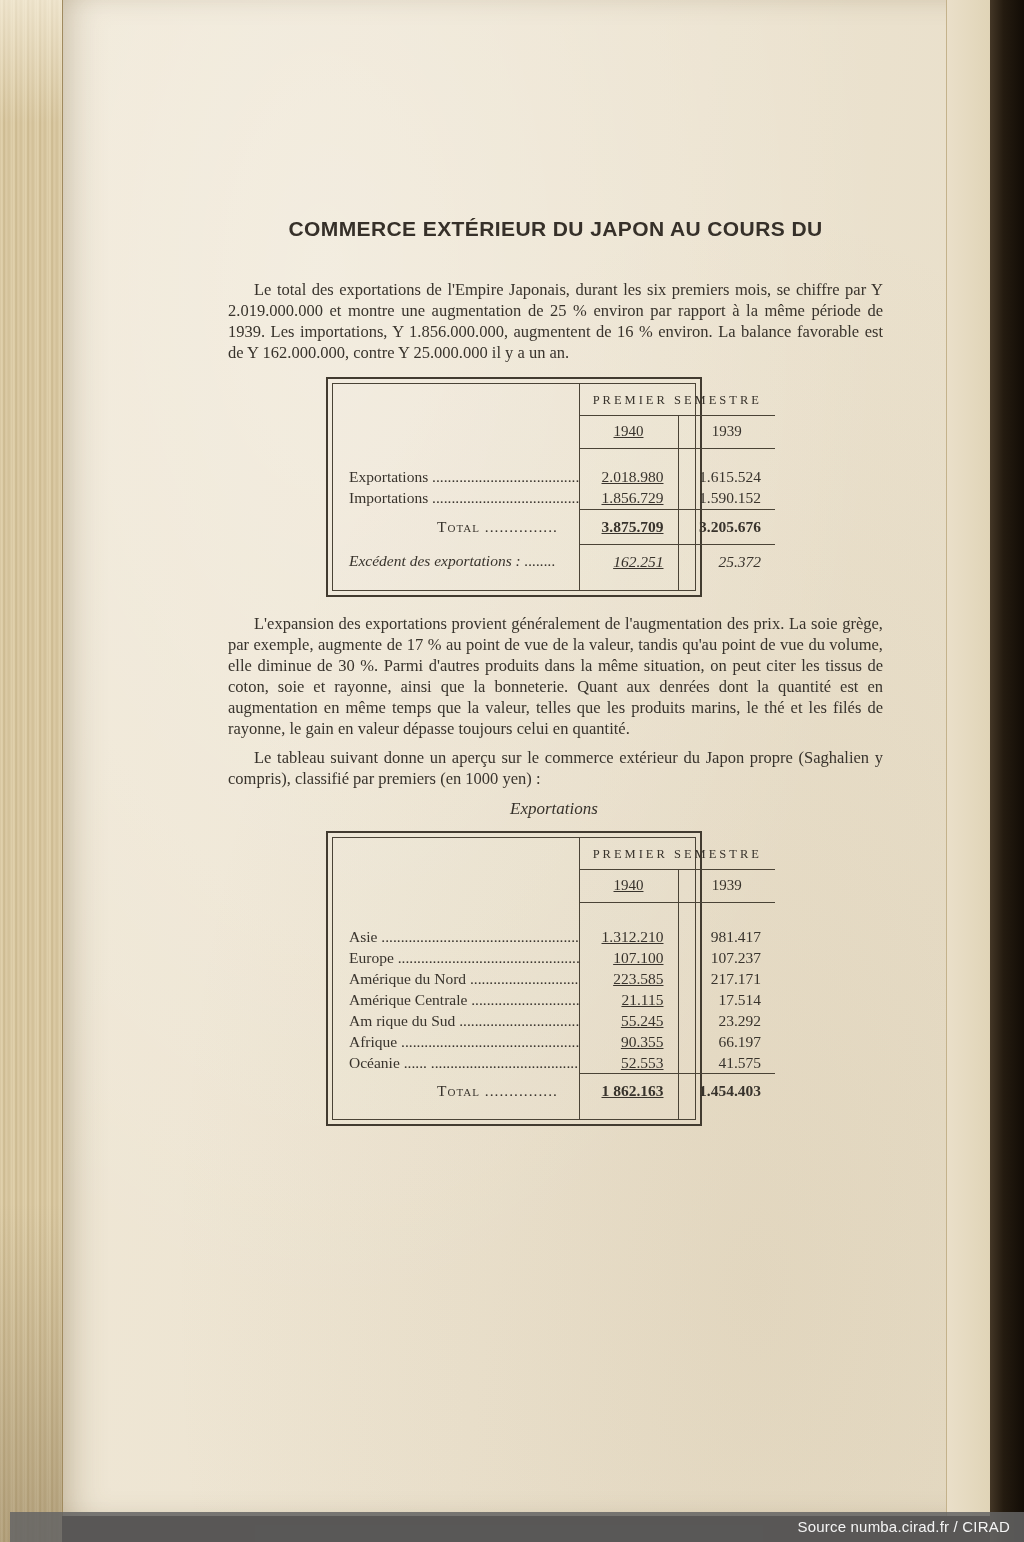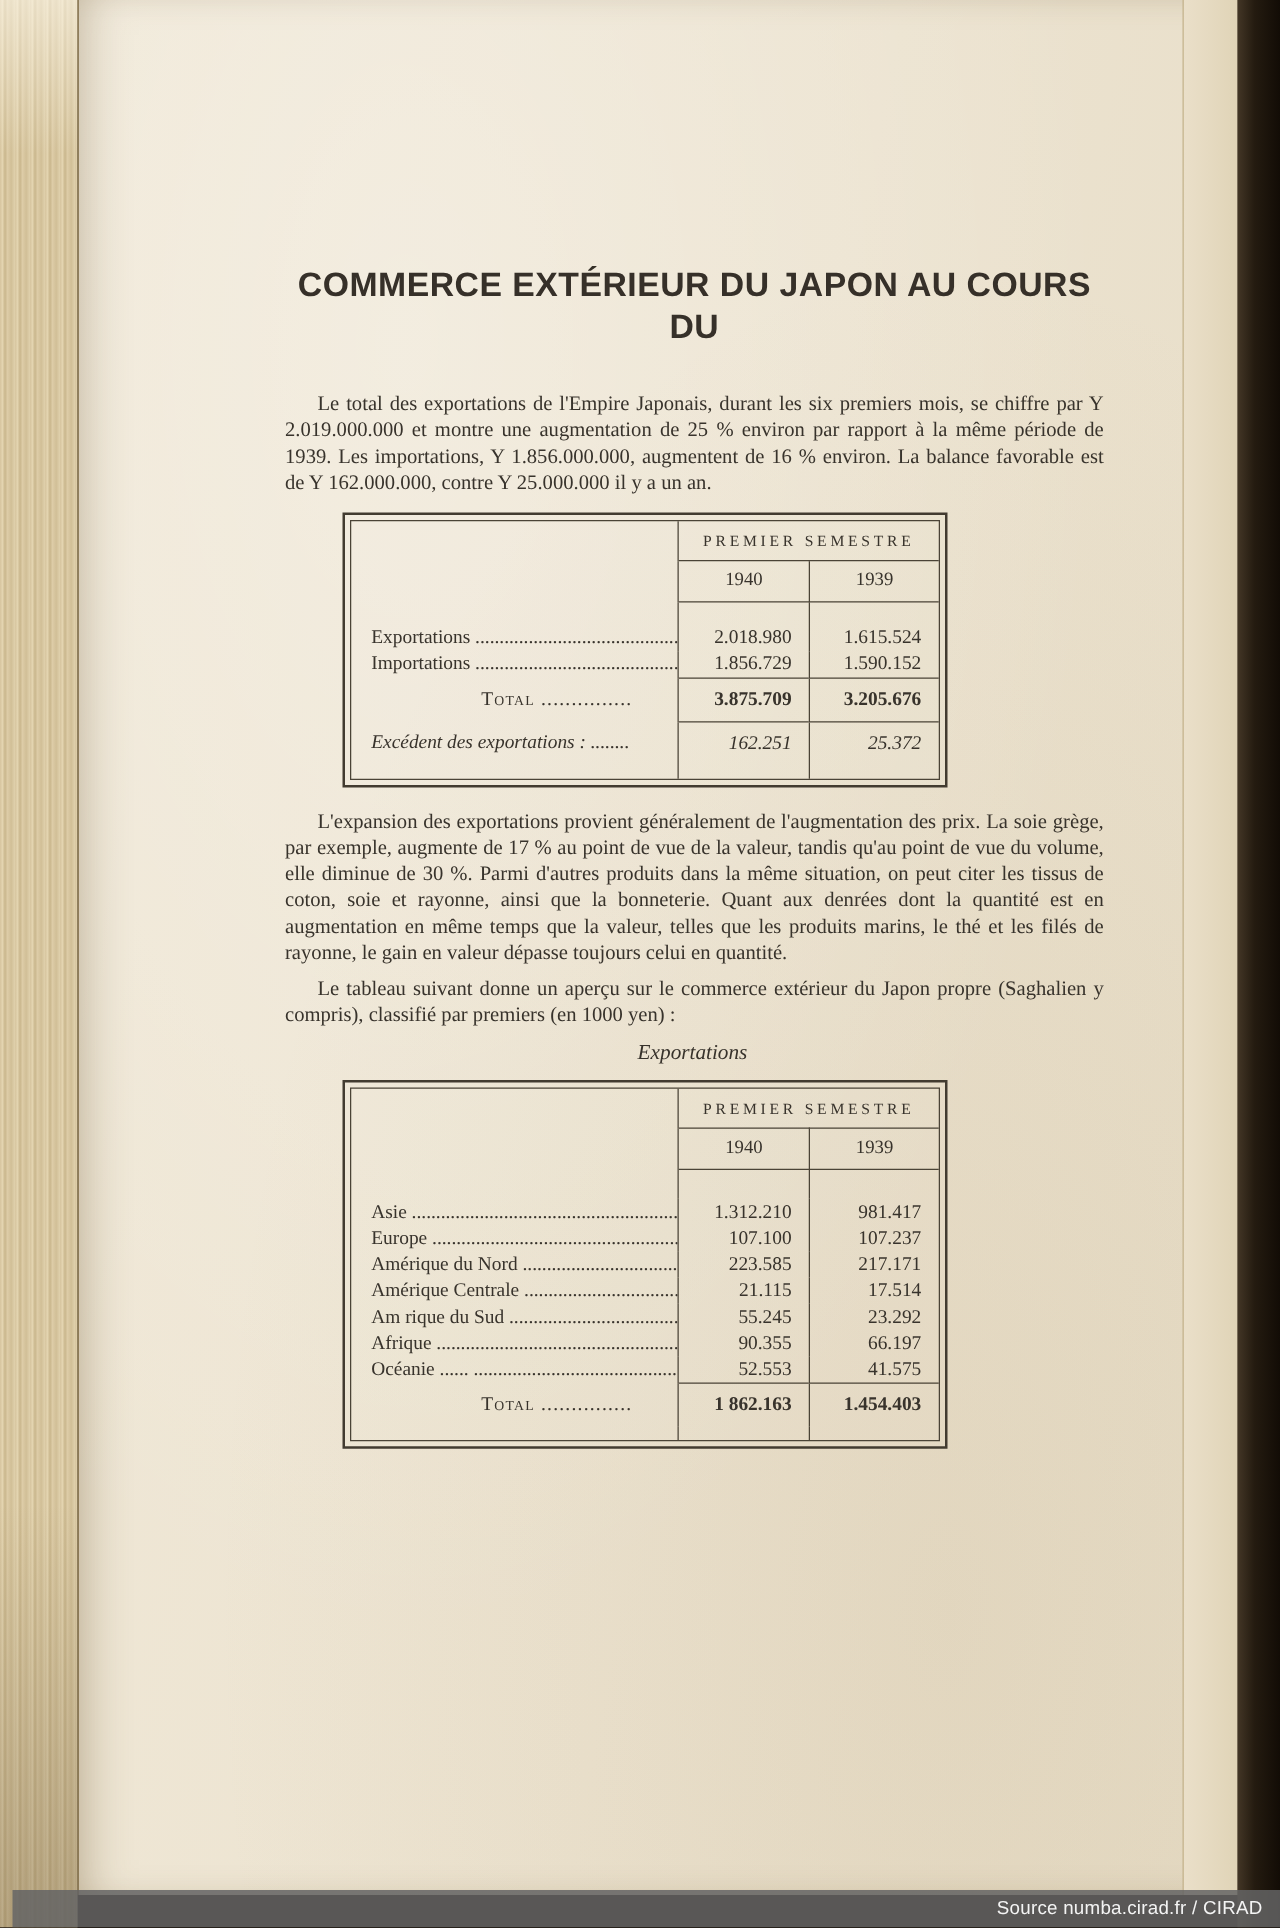--- a/index.html
+++ b/index.html
@@ -46,51 +46,51 @@
   .spine {
     position:absolute; right:0; top:0; width:34px; height:100%;
     background:linear-gradient(90deg, #433626 0%, #241b10 40%, #120c06 100%);
   }
 
   .content { position:absolute; left:165px; top:0; width:655px; color:#37322b; }
 
   .title {
     margin-top:212px; text-align:center;
     font-family:"Liberation Sans", sans-serif; font-weight:700;
-    font-size:27px; line-height:33px; letter-spacing:0.4px; color:#363029;
+    font-size:21px; line-height:33px; letter-spacing:0.4px; color:#363029;
   }
   .para {
     font-size:16.5px; line-height:21px; text-align:justify;
     text-indent:26px; color:#38332c;
   }
   .p1 { margin-top:34px; }
   .p2 { margin-top:10px; }
   .p3 { margin-top:16px; }
   .p4 { margin-top:8px; }
   .subtitle {
     margin-top:10px; margin-left:98px; width:456px;
     text-align:center; font-style:italic; font-size:17px;
   }
 
   
   .tbl-box {
-    margin-left:46px; width:484px;
+    margin-left:98px; width:376px;
     border:2.5px solid #423b30; padding:4px;
     background:rgba(255,255,255,0.04);
   }
   .tbl1 { margin-top:14px; }
   .tbl2 { margin-top:12px; }
   .tbl-inner { border:1px solid #4a4336; }
   table { width:100%; border-collapse:collapse; table-layout:fixed; }
   col.c-lbl { width:246px; } col.c-y { width:99px; } col.c-y2 { width:97px; }
   td { font-size:15.5px; color:#38332c; padding:1.5px 0; vertical-align:middle; }
 
   td.lbl { border-right:1px solid #4a4336; padding-left:16px; white-space:nowrap; overflow:hidden; }
   td.v   { text-align:right; padding-right:14px; white-space:nowrap; }
-  td.v1  { border-right:1px solid #4a4336; }
+  td.v1  { border-right:1px solid #4a4336;text-decoration:underline; }
 
   td.ps-cell {
     border-bottom:1px solid #4a4336; text-align:center;
     font-size:12.5px; letter-spacing:3px; padding:9px 0 7px;
   }
   td.yr { border-bottom:1px solid #4a4336; text-align:center; font-size:15px; padding:7px 0 8px; }
   tr.spacer td { height:18px; padding:0; }
   tr.spacer-lg td { height:24px; padding:0; }
   tr.bot-spacer td { height:11px; padding:0; }
 

